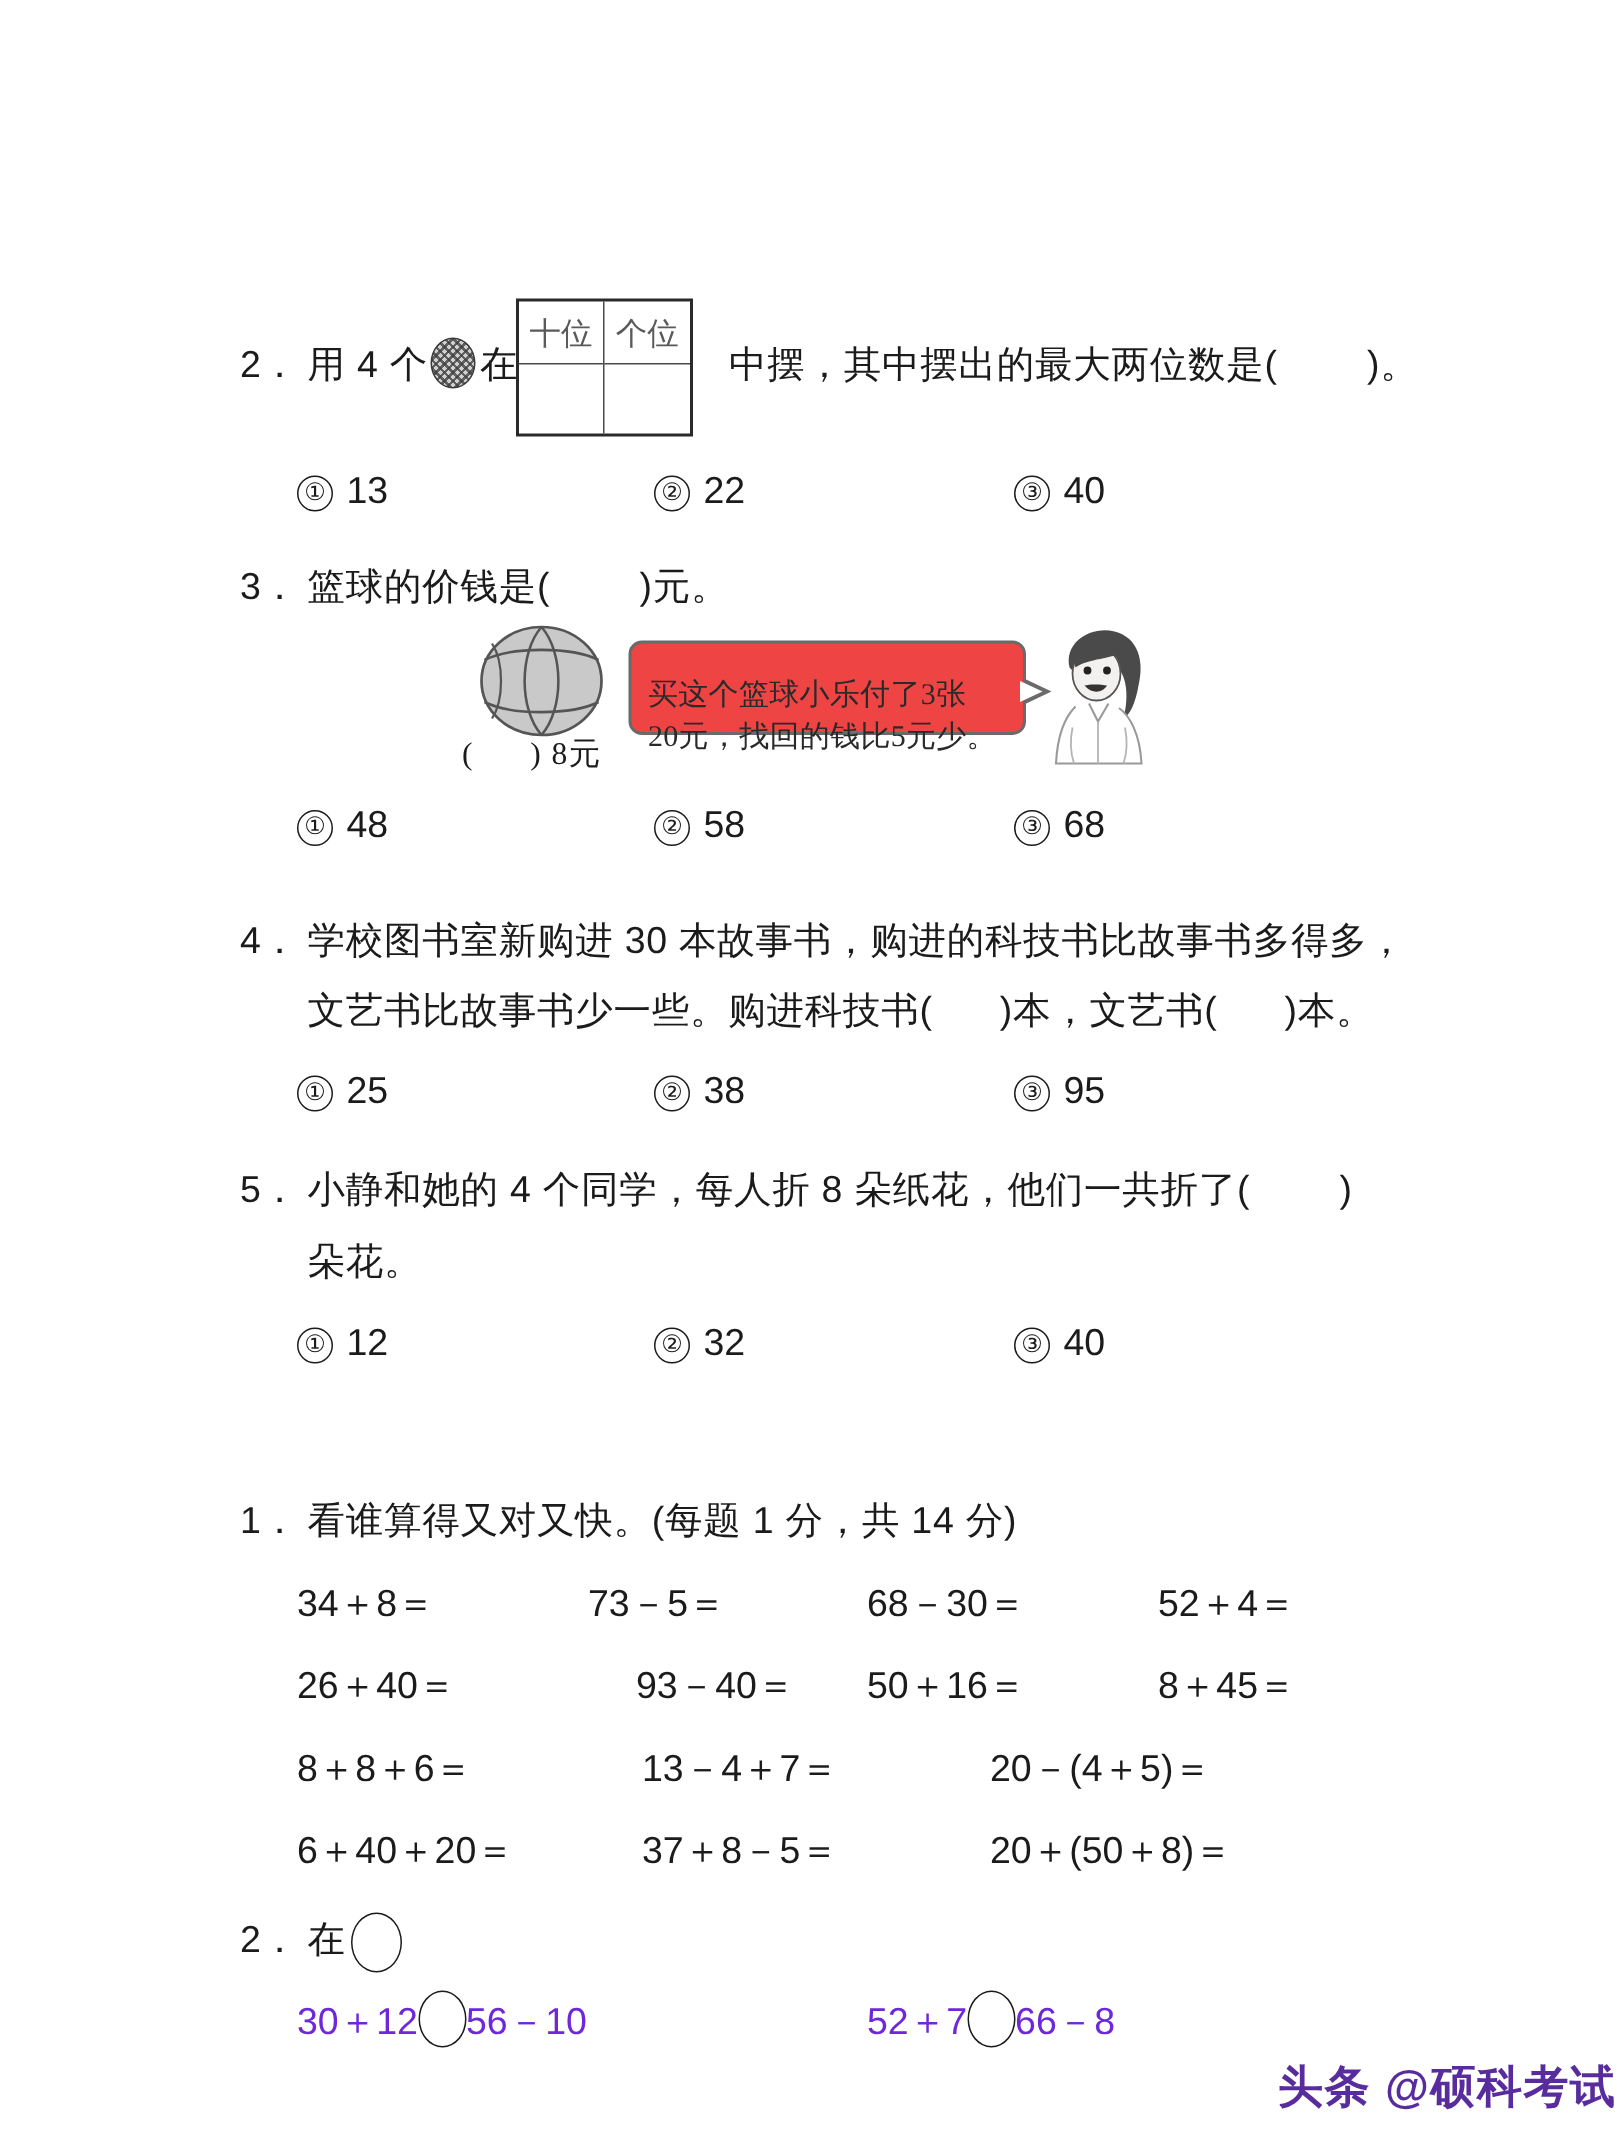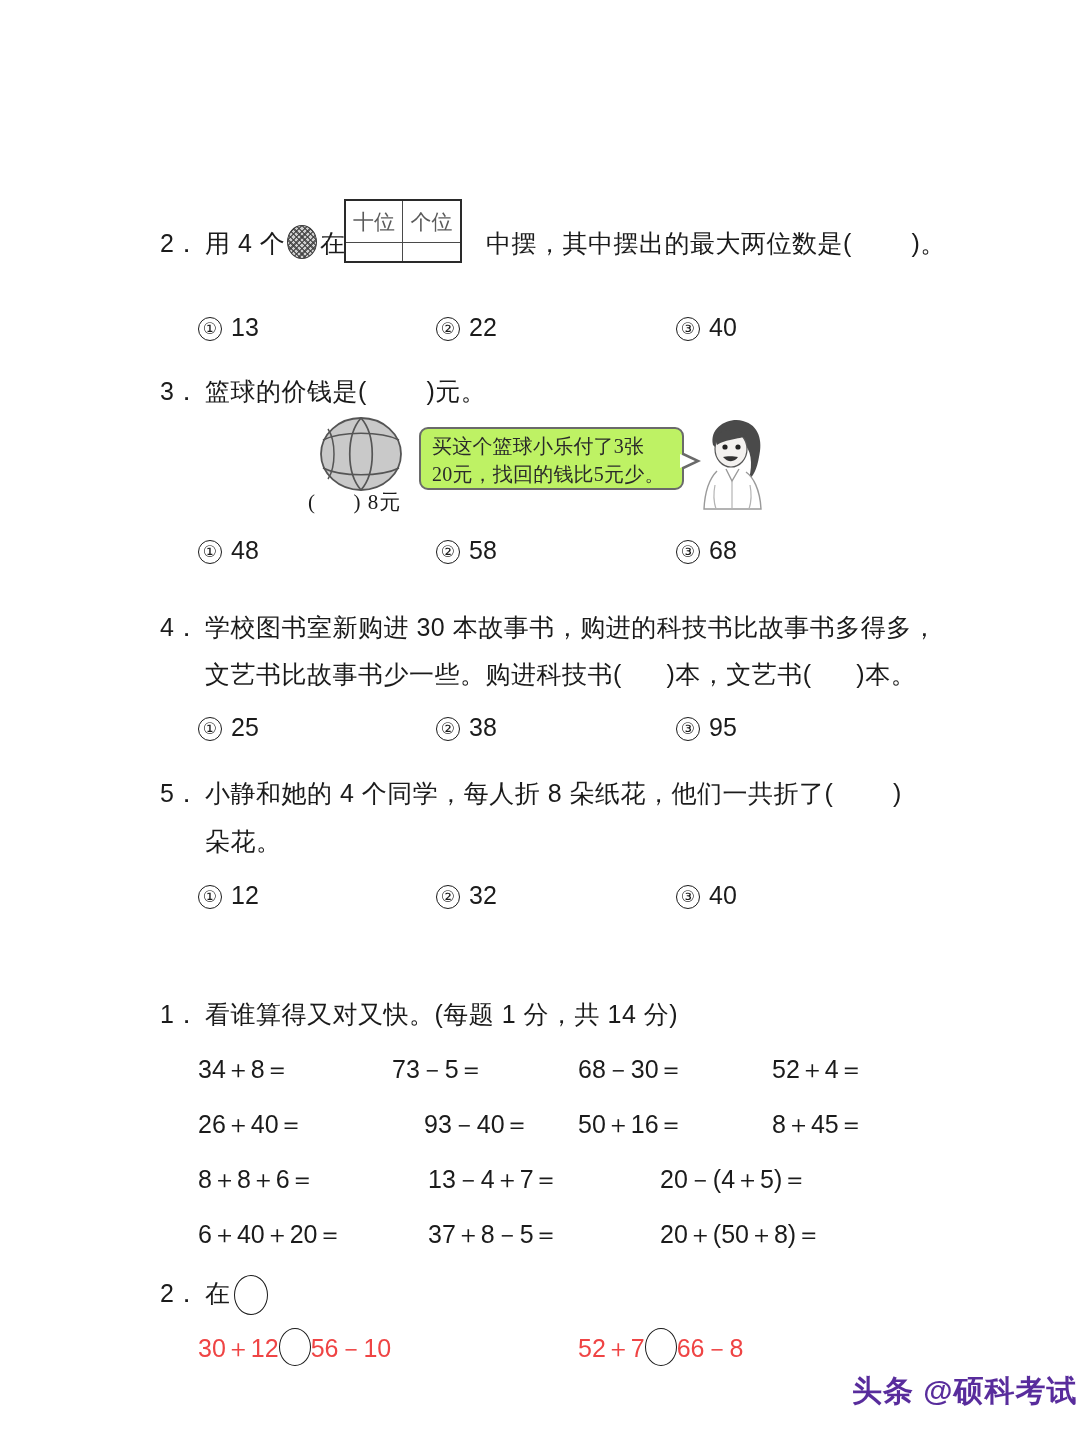--- a/index.html
+++ b/index.html
@@ -69,21 +69,21 @@
   .opt-a { left: 0px; }
   .opt-b { left: 238px; }
   .opt-c { left: 478px; }
 
   
   .pv-table {
     position: absolute;
     left: 344px;
     top: 199px;
     width: 118px;
-    height: 64px;
+    height: 92px;
     border: 2.5px solid #2a2a2a;
     box-sizing: border-box;
     background: #ffffff;
     display: grid;
     grid-template-columns: 1fr 1fr;
     grid-template-rows: 42px 1fr;
     z-index: 5;
   }
   .pv-cell {
     border-right: 1.6px solid #4a4a4a;
@@ -128,23 +128,23 @@
 
   
   .bubble {
     position: absolute;
     left: 419px;
     top: 427px;
     width: 265px;
     height: 63px;
     border: 2px solid #6a6a6a;
     border-radius: 9px;
-    background: #bef264;
-    box-sizing: border-box;
-    padding: 3px 10px 0 11px;
+    background: #ef4444;
+    box-sizing: border-box;
+    padding: 20px 10px 0 11px;
     font-family: "Liberation Serif", "DejaVu Serif", serif;
     font-size: 20px;
     line-height: 28px;
     color: #2a2a2a;
     white-space: pre;
     letter-spacing: 0.2px;
   }
   .bubble-tail {
     position: absolute;
     left: 682px;
@@ -207,21 +207,21 @@
     border: 1.7px solid #1b1b1b;
     border-radius: 50%;
     box-sizing: border-box;
     vertical-align: -9px;
   }
 
   .cmp {
     position: absolute;
     font-size: 25px;
     line-height: 46px;
-    color: #ef4444;
+    color: #6d28d9;
     white-space: pre;
   }
 
   
   .watermark {
     position: absolute;
     left: 852px;
     top: 1371px;
     font-size: 30px;
     font-weight: bold;

